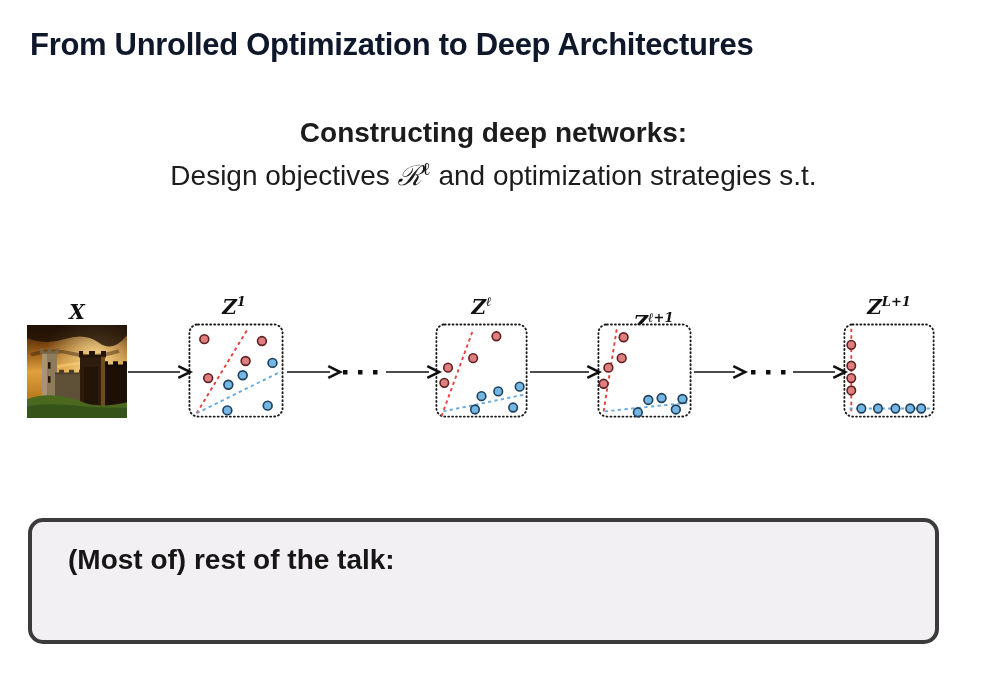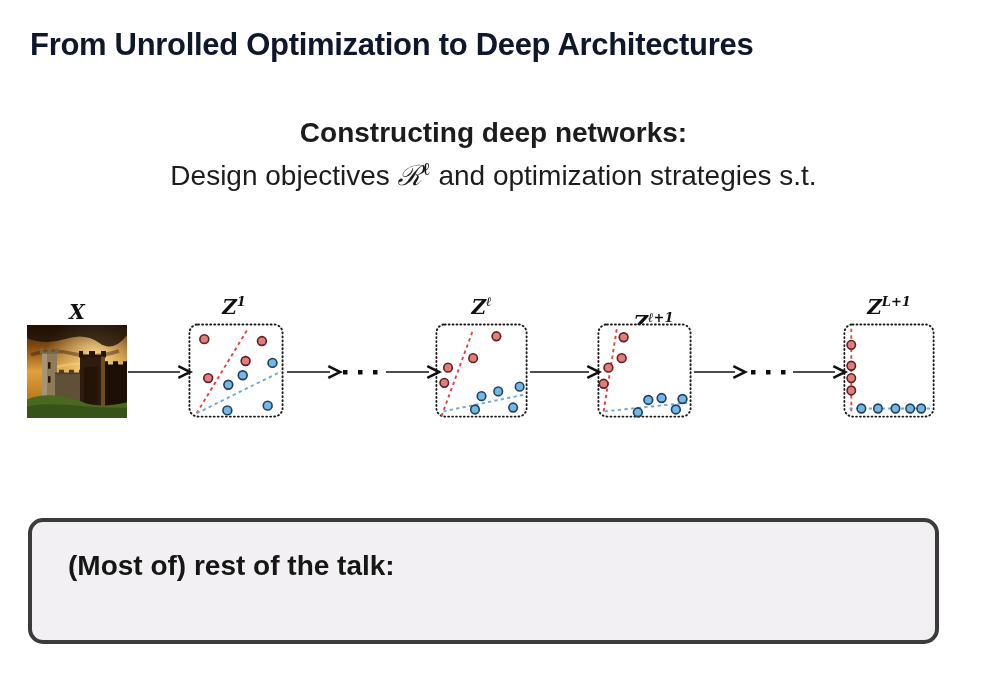--- a/index.html
+++ b/index.html
@@ -25,21 +25,21 @@
     font-weight:bold;font-style:italic;font-size:20px;color:#111;height:26px;line-height:26px;
   }
   .math-label sup{font-size:13px;line-height:0;}
   .castle{position:absolute;left:27px;top:43px;width:100px;height:93px;}
   .zbox{position:absolute;top:41px;height:95px;}
   .zbox svg{position:absolute;left:0;top:0;width:100%;height:100%;}
   .arrows{position:absolute;left:0;top:0;width:987px;height:165px;}
   .callout{
     position:absolute;left:28px;top:518px;width:911px;height:126px;box-sizing:border-box;
     background:#f2f0f2;border:4px solid #3b3b3b;border-radius:15px;
-    padding:23px 30px 0 36px;font-size:28px;line-height:41px;color:#161616;
+    padding:17px 30px 0 36px;font-size:28px;line-height:41px;color:#161616;
   }
   .callout .bold{font-weight:bold;}
 </style>
 </head>
 <body>
 
 <h1 class="slide-title">From Unrolled Optimization to Deep Architectures</h1>
 
 <div class="center-block">
   <div class="bold">Constructing deep networks:</div>

